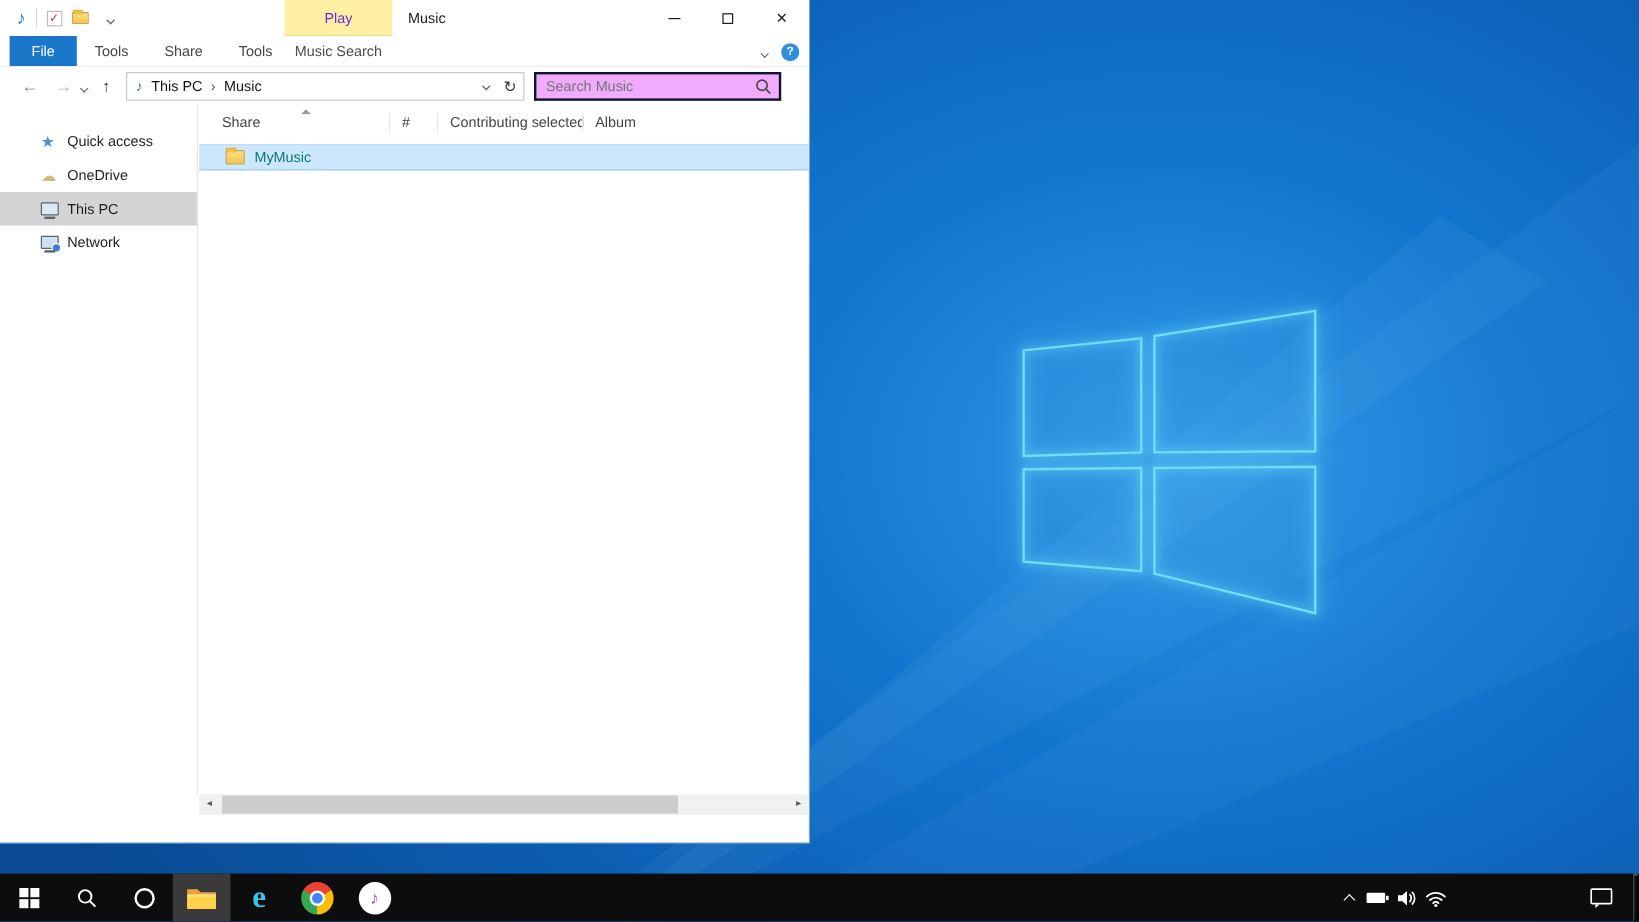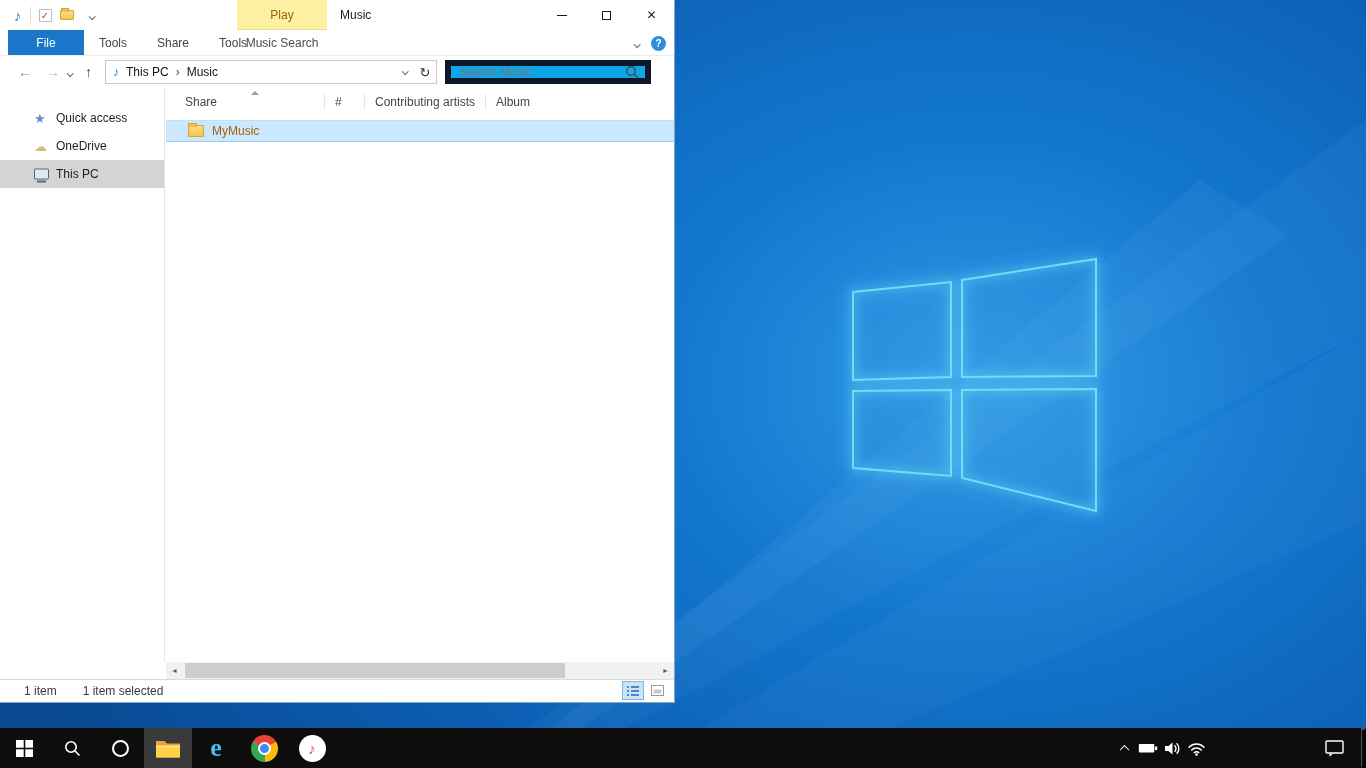--- a/index.html
+++ b/index.html
@@ -24,32 +24,32 @@
     font-size:10px; line-height:11px; text-align:center; }
   .qat-folder { width:14px; height:10px; background:linear-gradient(#fbdf84,#f3c64e); border:1px solid #d2a63e;
     border-radius:1px; position:relative; }
   .qat-folder::before { content:""; position:absolute; top:-3px; left:0; width:6px; height:3px;
     background:#f0c04a; border:1px solid #d2a63e; border-bottom:none; border-radius:1px 1px 0 0; }
   .chev { width:5px; height:5px; border-right:1.4px solid #666; border-bottom:1.4px solid #666;
     display:inline-block; }
   .chev.down { transform:rotate(45deg) translateY(-1px); }
   .ctx-block { position:absolute; left:237px; top:0; width:90px; height:30px; background:#fdf0a3;
     border-bottom:1px solid #efe08b; display:flex; align-items:center; justify-content:center;
-    font-size:12px; color:#a16207; }
+    font-size:12px; color:#6d28d9; }
   .win-title { position:absolute; left:340px; top:0; height:30px; line-height:30px; font-size:12px; color:#1a1a1a; }
   .win-controls { position:absolute; right:0; top:0; height:30px; display:flex; }
   .ctl { width:45px; height:30px; display:flex; align-items:center; justify-content:center; background:transparent; border:none; cursor:default; }
   .min-glyph { width:10px; height:1px; background:#1a1a1a; }
   .max-glyph { width:9px; height:9px; border:1px solid #1a1a1a; }
   .close-glyph { font-size:12px; color:#1a1a1a; }
 
   
   .ribbon-tabs { position:absolute; top:30px; left:0; right:0; height:26px; background:#fff;
     border-bottom:1px solid #ececec; display:flex; align-items:stretch; font-size:12px; }
-  .tab-file { margin-left:8px; width:76px; background:#1a76c9; color:#fff; display:flex;
+  .tab-file { margin-left:8px; width:56px; background:#1a76c9; color:#fff; display:flex;
     align-items:center; justify-content:center; border:none; font-size:12px; }
   .tab { padding:0 15px; display:flex; align-items:center; color:#444; background:none; border:none; font-size:12px; }
   .tab-ctx { position:absolute; left:237px; top:30px; width:90px; height:26px; display:flex;
     align-items:center; justify-content:center; color:#4c4c4c; background:none; border:none; font-size:12px; }
   .ribbon-right { position:absolute; right:8px; top:30px; height:26px; display:flex; align-items:center; gap:12px; }
   .help-btn { width:15px; height:15px; border-radius:50%; background:#2f8ede; color:#fff; font-size:10px;
     font-weight:bold; display:flex; align-items:center; justify-content:center; border:none; }
 
   
   .addr-row { position:absolute; top:56px; left:0; right:0; height:32px; background:#fff;
@@ -59,21 +59,21 @@
   .nav-fwd { margin-left:14px; color:#b8b8b8; }
   .nav-caret { margin-left:7px; background:none; border:none; }
   .nav-up { margin-left:13px; color:#3f3f3f; }
   .addr-box { margin-left:13px; width:332px; height:24px; border:1px solid #c9c9c9; display:flex; align-items:center; background:#fff; }
   .addr-note { color:#1f7fd4; font-size:12px; margin-left:7px; }
   .crumb { font-size:12px; color:#141414; padding:0 7px; background:none; border:none; }
   .crumb-chev { font-size:12px; color:#555; background:none; border:none; }
   .addr-spacer { flex:1; }
   .addr-caret-btn { width:20px; height:22px; background:none; border:none; display:flex; align-items:center; justify-content:center; }
   .addr-refresh { width:22px; height:22px; background:none; border:none; color:#333; font-size:13px; }
-  .search-box { margin-left:8px; width:206px; height:24px; border:6px solid #0f172a; display:flex; align-items:center; background:#0ea5e9; }
+  .search-box { margin-left:8px; width:206px; height:24px; border:2px solid #0f172a; display:flex; align-items:center; background:#f0abfc; }
   .search-input { border:none; outline:none; flex:1; margin-left:8px; font-size:12px; color:#444;
     font-family:inherit; background:transparent; }
   .search-input::placeholder { color:#757575; opacity:1; }
   .search-mag { margin-right:6px; display:flex; }
 
   
   .sidebar { position:absolute; top:88px; left:0; width:165px; bottom:40px; background:#fff;
     border-right:1px solid #e6e6e6; padding-top:16px; }
   .side-item { position:relative; height:28px; display:flex; align-items:center; padding-left:56px;
     font-size:12px; color:#1e1e1e; width:100%; background:none; border:none; text-align:left; }
@@ -101,21 +101,21 @@
   .col-album::after { display:none; }
   .sort-caret { position:absolute; left:85px; top:3px; width:0; height:0;
     border-left:4px solid transparent; border-right:4px solid transparent; border-bottom:4px solid #9a9a9a; }
 
   .file-row { position:absolute; top:120px; left:166px; right:0; height:22px; background:#cce8ff;
     border-top:1px solid #bfe0f8; border-bottom:1px solid #9fcdf0; display:flex; align-items:center; }
   .folder-ico { width:16px; height:12px; margin-left:22px; background:linear-gradient(#fbdf84,#f3c64e);
     border:1px solid #d2a63e; border-radius:1px; position:relative; }
   .folder-ico::before { content:""; position:absolute; top:-3px; left:-1px; width:7px; height:3px;
     background:#f0c04a; border:1px solid #d2a63e; border-bottom:none; border-radius:1px 1px 0 0; }
-  .file-name { margin-left:8px; font-size:12px; color:#a16207; }
+  .file-name { margin-left:8px; font-size:12px; color:#0f766e; }
 
   
   .h-scroll { position:absolute; left:166px; right:0; bottom:23px; height:17px; background:#f1f1f1; }
   .sb-btn { position:absolute; top:0; width:17px; height:17px; background:#f1f1f1; border:none;
     color:#5a5a5a; font-size:7px; line-height:17px; text-align:center; padding:0; }
   .sb-left { left:0; } .sb-right { right:0; }
   .sb-thumb { position:absolute; left:19px; top:1px; width:380px; height:15px; background:#cdcdcd; }
 
   
   .status-bar { position:absolute; left:0; right:0; bottom:0; height:23px; background:#fff;
@@ -270,65 +270,51 @@
           <span class="glyph-cloud">☁</span>
         </span>
       <span>OneDrive</span>
     </button>
     <button class="side-item selected">
       <span class="side-ico">
           <span class="mon"></span>
         </span>
       <span>This PC</span>
     </button>
+    <button class="side-item">
+      <span class="side-ico">
+          <span class="mon net">
+            <span class="net-globe"></span>
+          </span>
+        </span>
+      <span>Network</span>
+    </button>
   </div>
 
   <div class="header-row">
     <button class="col col-name">
       <span class="sort-caret"></span>
       <span>Share</span>
     </button>
     <button class="col col-num">#</button>
-    <button class="col col-artists">Contributing artists</button>
+    <button class="col col-artists">Contributing selected</button>
     <button class="col col-album">Album</button>
   </div>
 
   <div class="file-row">
     <span class="folder-ico"></span>
     <span class="file-name">MyMusic</span>
   </div>
 
   <div class="h-scroll">
     <button class="sb-btn sb-left">◄</button>
     <div class="sb-thumb"></div>
     <button class="sb-btn sb-right">►</button>
   </div>
 
-  <div class="status-bar">
-    <span class="st-items">1 item</span>
-    <span class="st-selected">1 item selected</span>
-    <div class="view-btns">
-      <button class="view-btn active">
-        <svg width="12" height="10" viewBox="0 0 12 10">
-          <rect x="0" y="0" width="2" height="2" fill="#4a88c8"></rect>
-            <rect x="4" y="0" width="8" height="2" fill="#4a88c8"></rect>
-          <rect x="0" y="4" width="2" height="2" fill="#4a88c8"></rect>
-            <rect x="4" y="4" width="8" height="2" fill="#4a88c8"></rect>
-          <rect x="0" y="8" width="2" height="2" fill="#4a88c8"></rect>
-            <rect x="4" y="8" width="8" height="2" fill="#4a88c8"></rect>
-        </svg>
-      </button>
-      <button class="view-btn">
-        <svg width="13" height="11" viewBox="0 0 13 11">
-          <rect x="0.5" y="0.5" width="12" height="10" fill="#fff" stroke="#9a9a9a"></rect>
-          <rect x="2.5" y="4.5" width="8" height="4" fill="#c9c9c9"></rect>
-        </svg>
-      </button>
-    </div>
-  </div>
 </div>
 
 <div id="taskbar">
   <button class="tk-btn" style="left:0">
     <svg width="17" height="17" viewBox="0 0 17 17">
       <rect x="0" y="0" width="7.7" height="7.7" fill="#fff"></rect>
         <rect x="9.3" y="0" width="7.7" height="7.7" fill="#fff"></rect>
       <rect x="0" y="9.3" width="7.7" height="7.7" fill="#fff"></rect>
         <rect x="9.3" y="9.3" width="7.7" height="7.7" fill="#fff"></rect>
     </svg>

